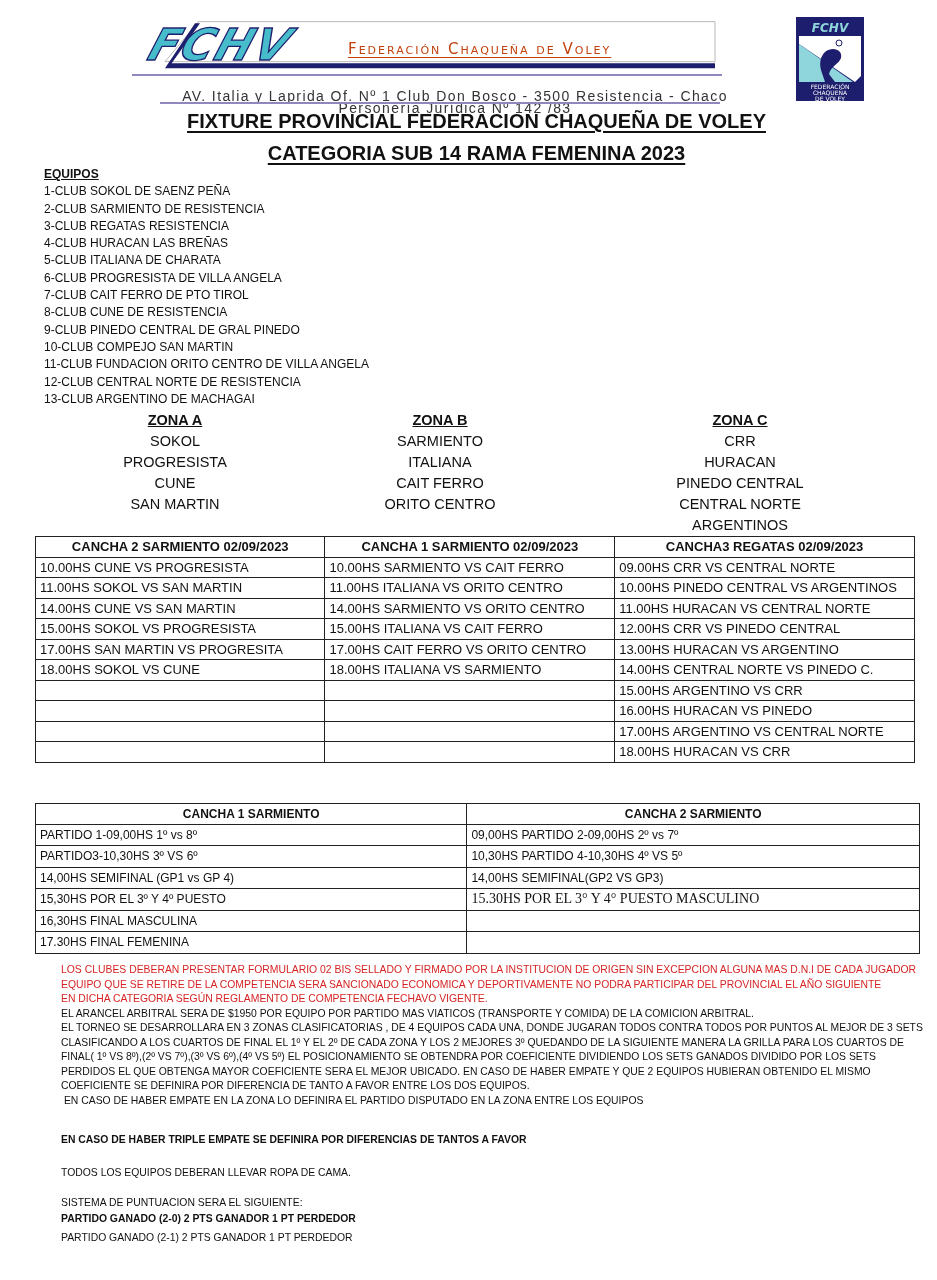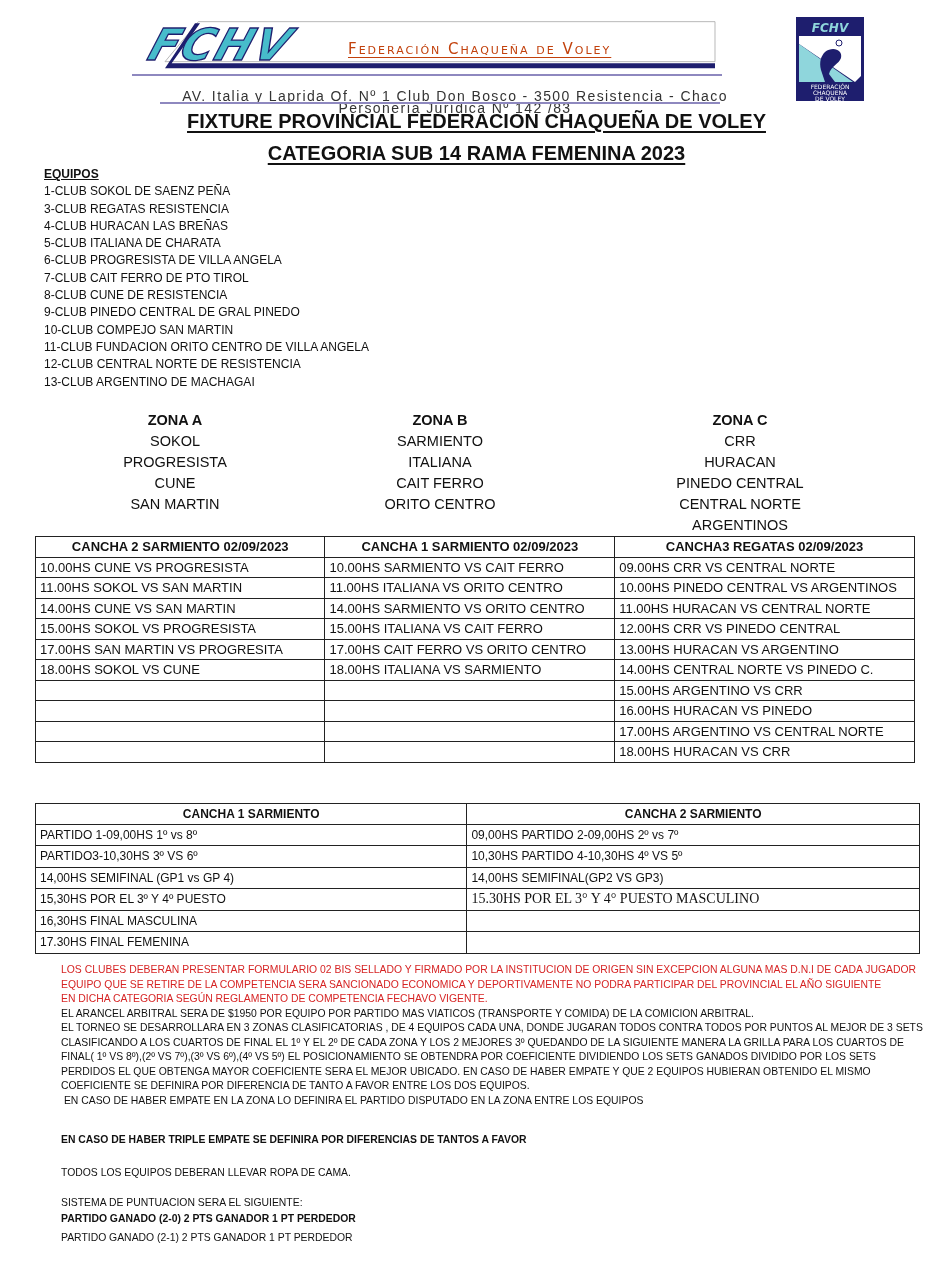--- a/index.html
+++ b/index.html
@@ -17,21 +17,21 @@
     .doc-title { position: absolute; left: 0; width: 937px; text-align: center; font-weight: bold; font-size: 20px; text-decoration: underline; text-underline-offset: 3px; letter-spacing: 0px; padding-left: 8px; }
     .t1 { top: 110px; }
     .t2 { top: 142px; }
 
     
     .teams { position: absolute; left: 44px; top: 166px; font-size: 12px; line-height: 17.3px; }
     .teams .head { font-weight: bold; text-decoration: underline; }
 
     
     .zone { position: absolute; top: 410px; text-align: center; font-size: 14.5px; line-height: 21px; }
-    .zone .zhead { font-weight: bold; }
+    .zone .zhead { font-weight: bold; text-decoration: underline; }
     .zA { left: 100px; width: 150px; }
     .zB { left: 365px; width: 150px; }
     .zC { left: 660px; width: 160px; }
 
     
     table { border-collapse: collapse; position: absolute; }
     td, th { border: 1.5px solid #222; font-size: 13px; padding: 0 4px; height: 19.5px; white-space: nowrap; font-weight: normal; text-align: left; }
     .t-groups { left: 35px; top: 536px; width: 880px; }
     .t-groups th { font-weight: bold; text-align: center; }
     .t-groups col.c1 { width: 290px; } .t-groups col.c2 { width: 290px; } .t-groups col.c3 { width: 300px; }
@@ -78,20 +78,21 @@
   <text x="35" y="79" text-anchor="middle" font-family="DejaVu Sans, sans-serif" font-size="6" fill="#ffffff">CHAQUEÑA</text>
   <text x="35" y="85" text-anchor="middle" font-family="DejaVu Sans, sans-serif" font-size="6" fill="#ffffff">DE VOLEY</text>
 </svg>
 
 <div class="doc-title t1">FIXTURE PROVINCIAL FEDERACION CHAQUEÑA DE VOLEY</div>
 <div class="doc-title t2">CATEGORIA SUB 14 RAMA FEMENINA 2023</div>
 
 <div class="teams">
   <div class="head">EQUIPOS</div>
   <div>1-CLUB SOKOL DE SAENZ PEÑA</div>
+  <div>2-CLUB SARMIENTO DE RESISTENCIA</div>
   <div>3-CLUB REGATAS RESISTENCIA</div>
   <div>4-CLUB HURACAN LAS BREÑAS</div>
   <div>5-CLUB ITALIANA DE CHARATA</div>
   <div>6-CLUB PROGRESISTA DE VILLA ANGELA</div>
   <div>7-CLUB CAIT FERRO DE PTO TIROL</div>
   <div>8-CLUB CUNE DE RESISTENCIA</div>
   <div>9-CLUB PINEDO CENTRAL DE GRAL PINEDO</div>
   <div>10-CLUB COMPEJO SAN MARTIN</div>
   <div>11-CLUB FUNDACION ORITO CENTRO DE VILLA ANGELA</div>
   <div>12-CLUB CENTRAL NORTE DE RESISTENCIA</div>

